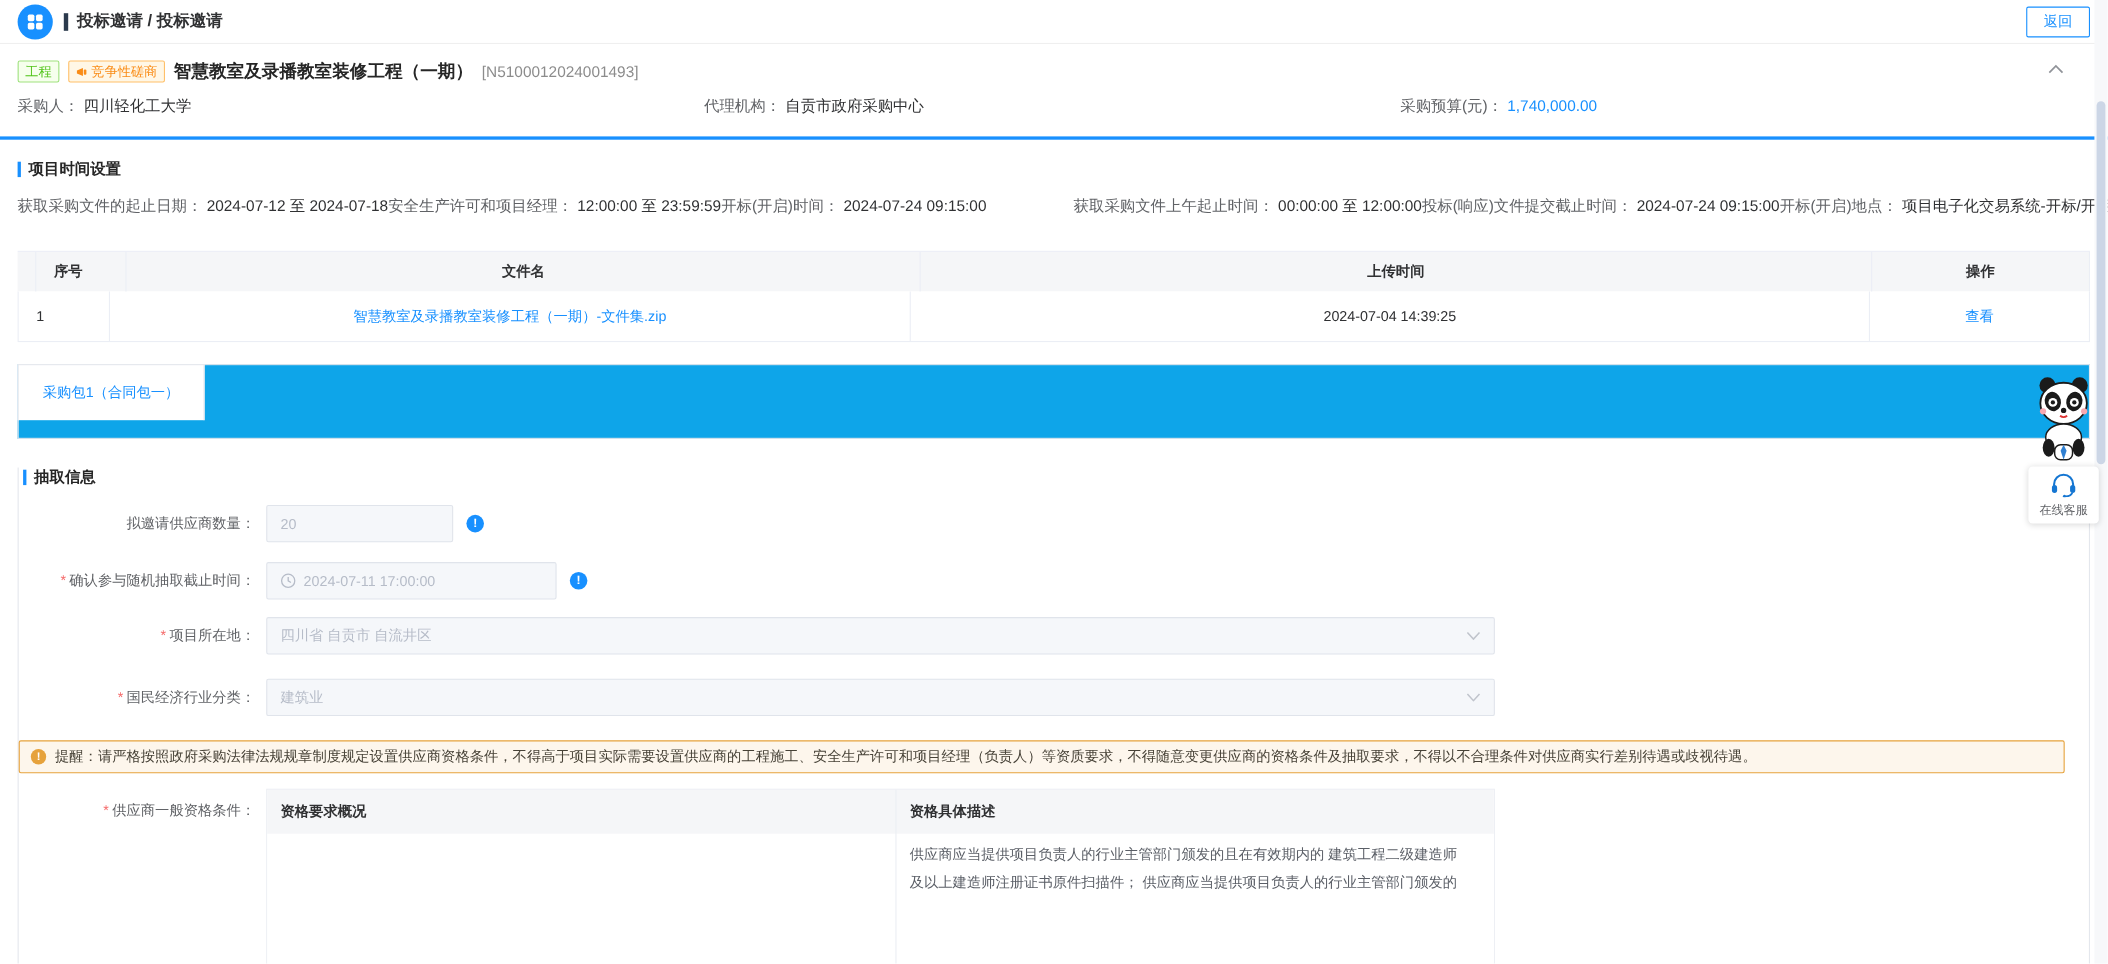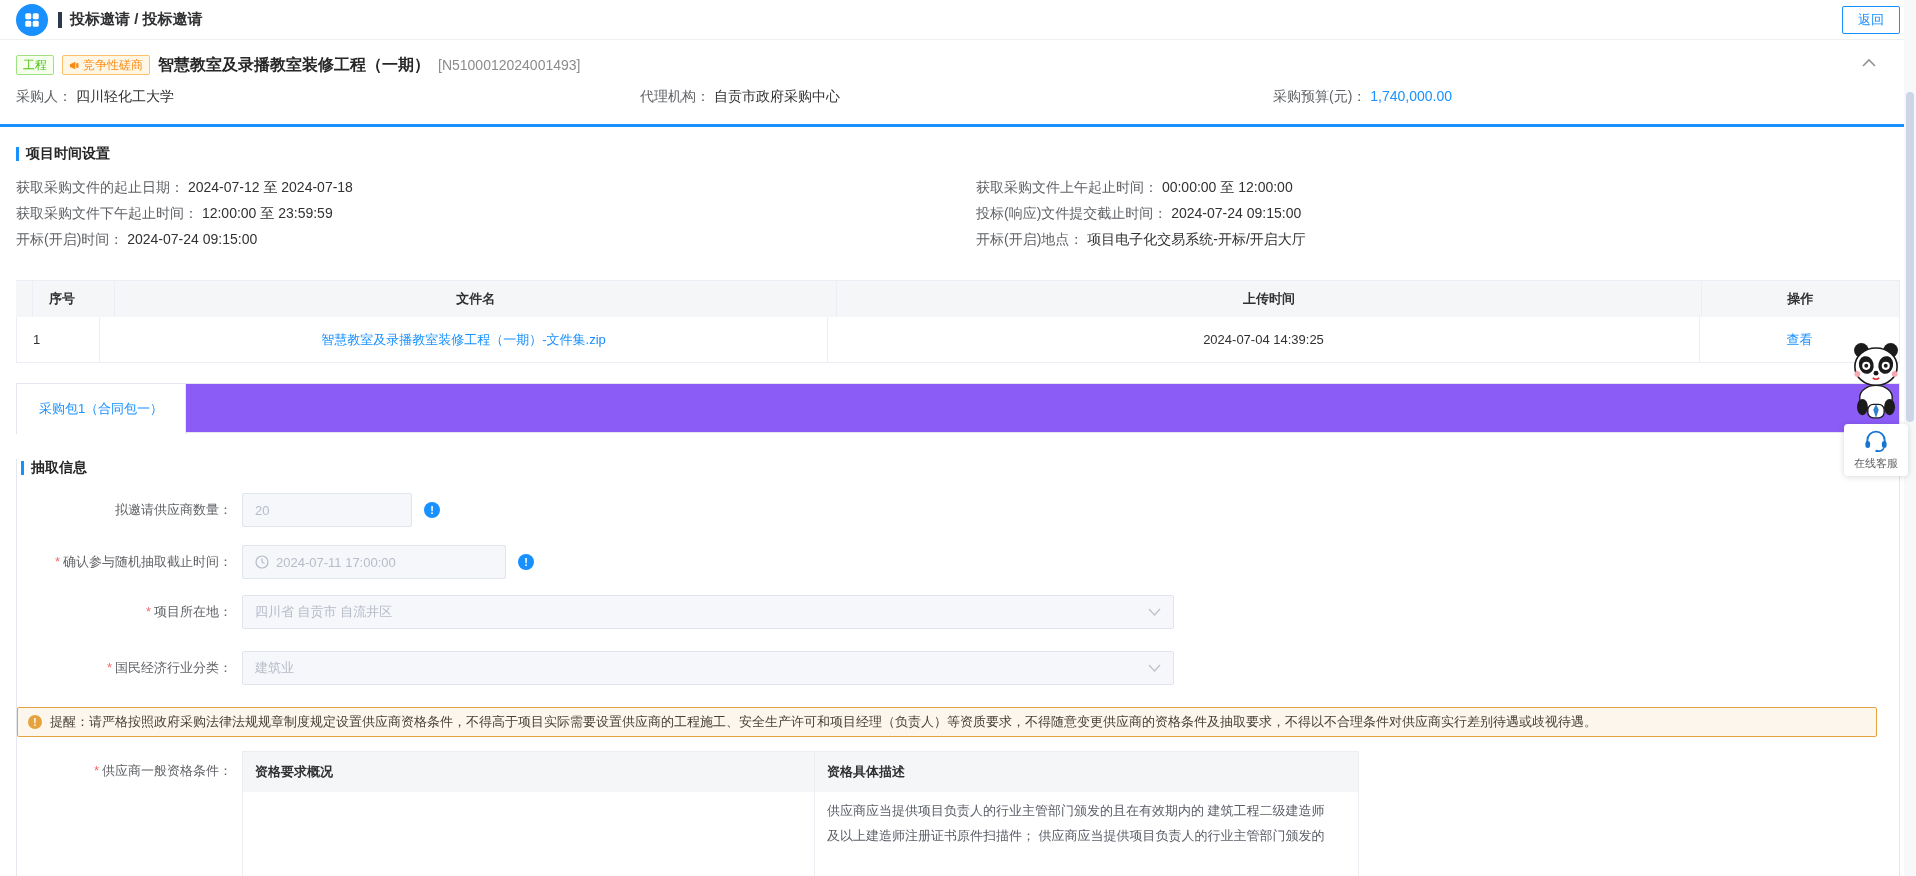--- a/index.html
+++ b/index.html
@@ -32,58 +32,58 @@
   .val { color:#303133; }
   .val-blue { color:#1890ff; }
 
   
   .sec { margin:0 16px; }
   .sec-title { display:flex; align-items:center; font-size:14px; font-weight:bold; color:#262626; }
   .sec-title .bar { width:3px; height:14px; background:#1890ff; margin-right:7px; }
 
   .time-sec { margin-top:18px; position:relative; }
   .time-grid { position:relative; margin-top:11px; font-size:14px; }
-  .time-col { display:flex; flex-direction:column; }
+  .time-col { display:flex; flex-direction:row;align-items:center; }
   .time-col .trow { height:26px; line-height:26px; white-space:nowrap; }
   .time-col-right { position:absolute; left:960px; top:0; }
 
   
   .files-sec { margin-top:28px; }
   .ftable { margin-top:12px; width:1884px; border-top:1px solid #ebeef5; font-size:13px; }
   .frow { display:flex; }
   .fhead { background:#f5f6f8; height:36px; font-weight:bold; color:#303133;padding-left:16px; }
   .fbody { background:#fff; height:46px; border-bottom:1px solid #ebeef5; }
   .fcell { display:flex; align-items:center; border-right:1px solid #ebeef5; }
   .fcell:first-child { border-left:1px solid #ebeef5; }
   .c-no { width:84px; padding-left:16px; }
   .c-name { width:728px; justify-content:center; }
   .c-time { width:872px; justify-content:center; }
   .c-act { width:200px; justify-content:center; }
   a.blue-link { color:#1890ff; text-decoration:none; cursor:pointer; }
 
   
   .tabs-wrap { margin:20px 16px 0; }
-  .tab-bar { position:relative; height:50px; background:#8b5cf6; border:1px solid #e4e7ed; }
+  .tab-bar { position:relative; height:68px; background:#0ea5e9; border:1px solid #e4e7ed; }
   .tab-active { position:absolute; left:-1px; top:-1px; height:51px; width:170px; background:#fff;
     border:1px solid #e4e7ed; border-bottom:none; border-top:1px solid #e4e7ed; z-index:2;
     display:flex; align-items:center; justify-content:center; color:#1890ff; font-size:13px; cursor:pointer; }
   .pane { border:1px solid #e4e7ed; border-top:none; background:#fff; padding:0 0 40px 0; }
   .pane .sec-title { margin:26px 0 0 4px; }
 
   
   .form-row { display:flex; align-items:center; margin-top:18px; }
   .f-label { width:215px; text-align:right; font-size:13px; color:#606266; white-space:nowrap; }
   .star { color:#f56c6c; margin-right:3px; font-size:13px; }
   .ctl { background:#f5f7fa; border:1px solid #e0e4eb; border-radius:2px; height:34px;
     display:flex; align-items:center; padding:0 12px; color:#b6bcc8; font-size:13px;
     margin-left:10px; cursor:not-allowed; white-space:nowrap; }
   .ctl .cval { flex:1; overflow:hidden; }
   .w-num { width:170px; }
   .w-dt  { width:264px; gap:7px; }
-  .w-sel { width:932px; }
+  .w-sel { width:1117px; }
   .info-dot { width:16px; height:16px; border-radius:50%; background:#1890ff; color:#fff;
     font-size:11px; font-weight:bold; display:flex; align-items:center; justify-content:center;
     margin-left:12px; cursor:pointer; }
 
   
   .notice { margin:22px 22px 0 0; height:30px; border:1px solid #e6a23c; background:#fdf6ec;
     border-radius:2px; display:flex; align-items:center; padding:0 10px; gap:8px; }
   .warn-dot { width:14px; height:14px; min-width:14px; border-radius:50%; background:#e6a23c; color:#fff;
     font-size:10px; font-weight:bold; display:flex; align-items:center; justify-content:center; }
   .notice-text { font-size:13px; color:#474237; white-space:nowrap; overflow:hidden; }
@@ -170,21 +170,21 @@
     <span class="bar"></span>
     <span>项目时间设置</span>
   </div>
   <div class="time-grid">
     <div class="time-col">
       <div class="trow">
         <span class="lab">获取采购文件的起止日期：</span>
         <span class="val">2024-07-12 至 2024-07-18</span>
       </div>
       <div class="trow">
-        <span class="lab">获取采购文件下午起止时间：</span>
+        <span class="lab">安全生产许可和项目经理：</span>
         <span class="val">12:00:00 至 23:59:59</span>
       </div>
       <div class="trow">
         <span class="lab">开标(开启)时间：</span>
         <span class="val">2024-07-24 09:15:00</span>
       </div>
     </div>
     <div class="time-col time-col-right">
       <div class="trow">
         <span class="lab">获取采购文件上午起止时间：</span>

